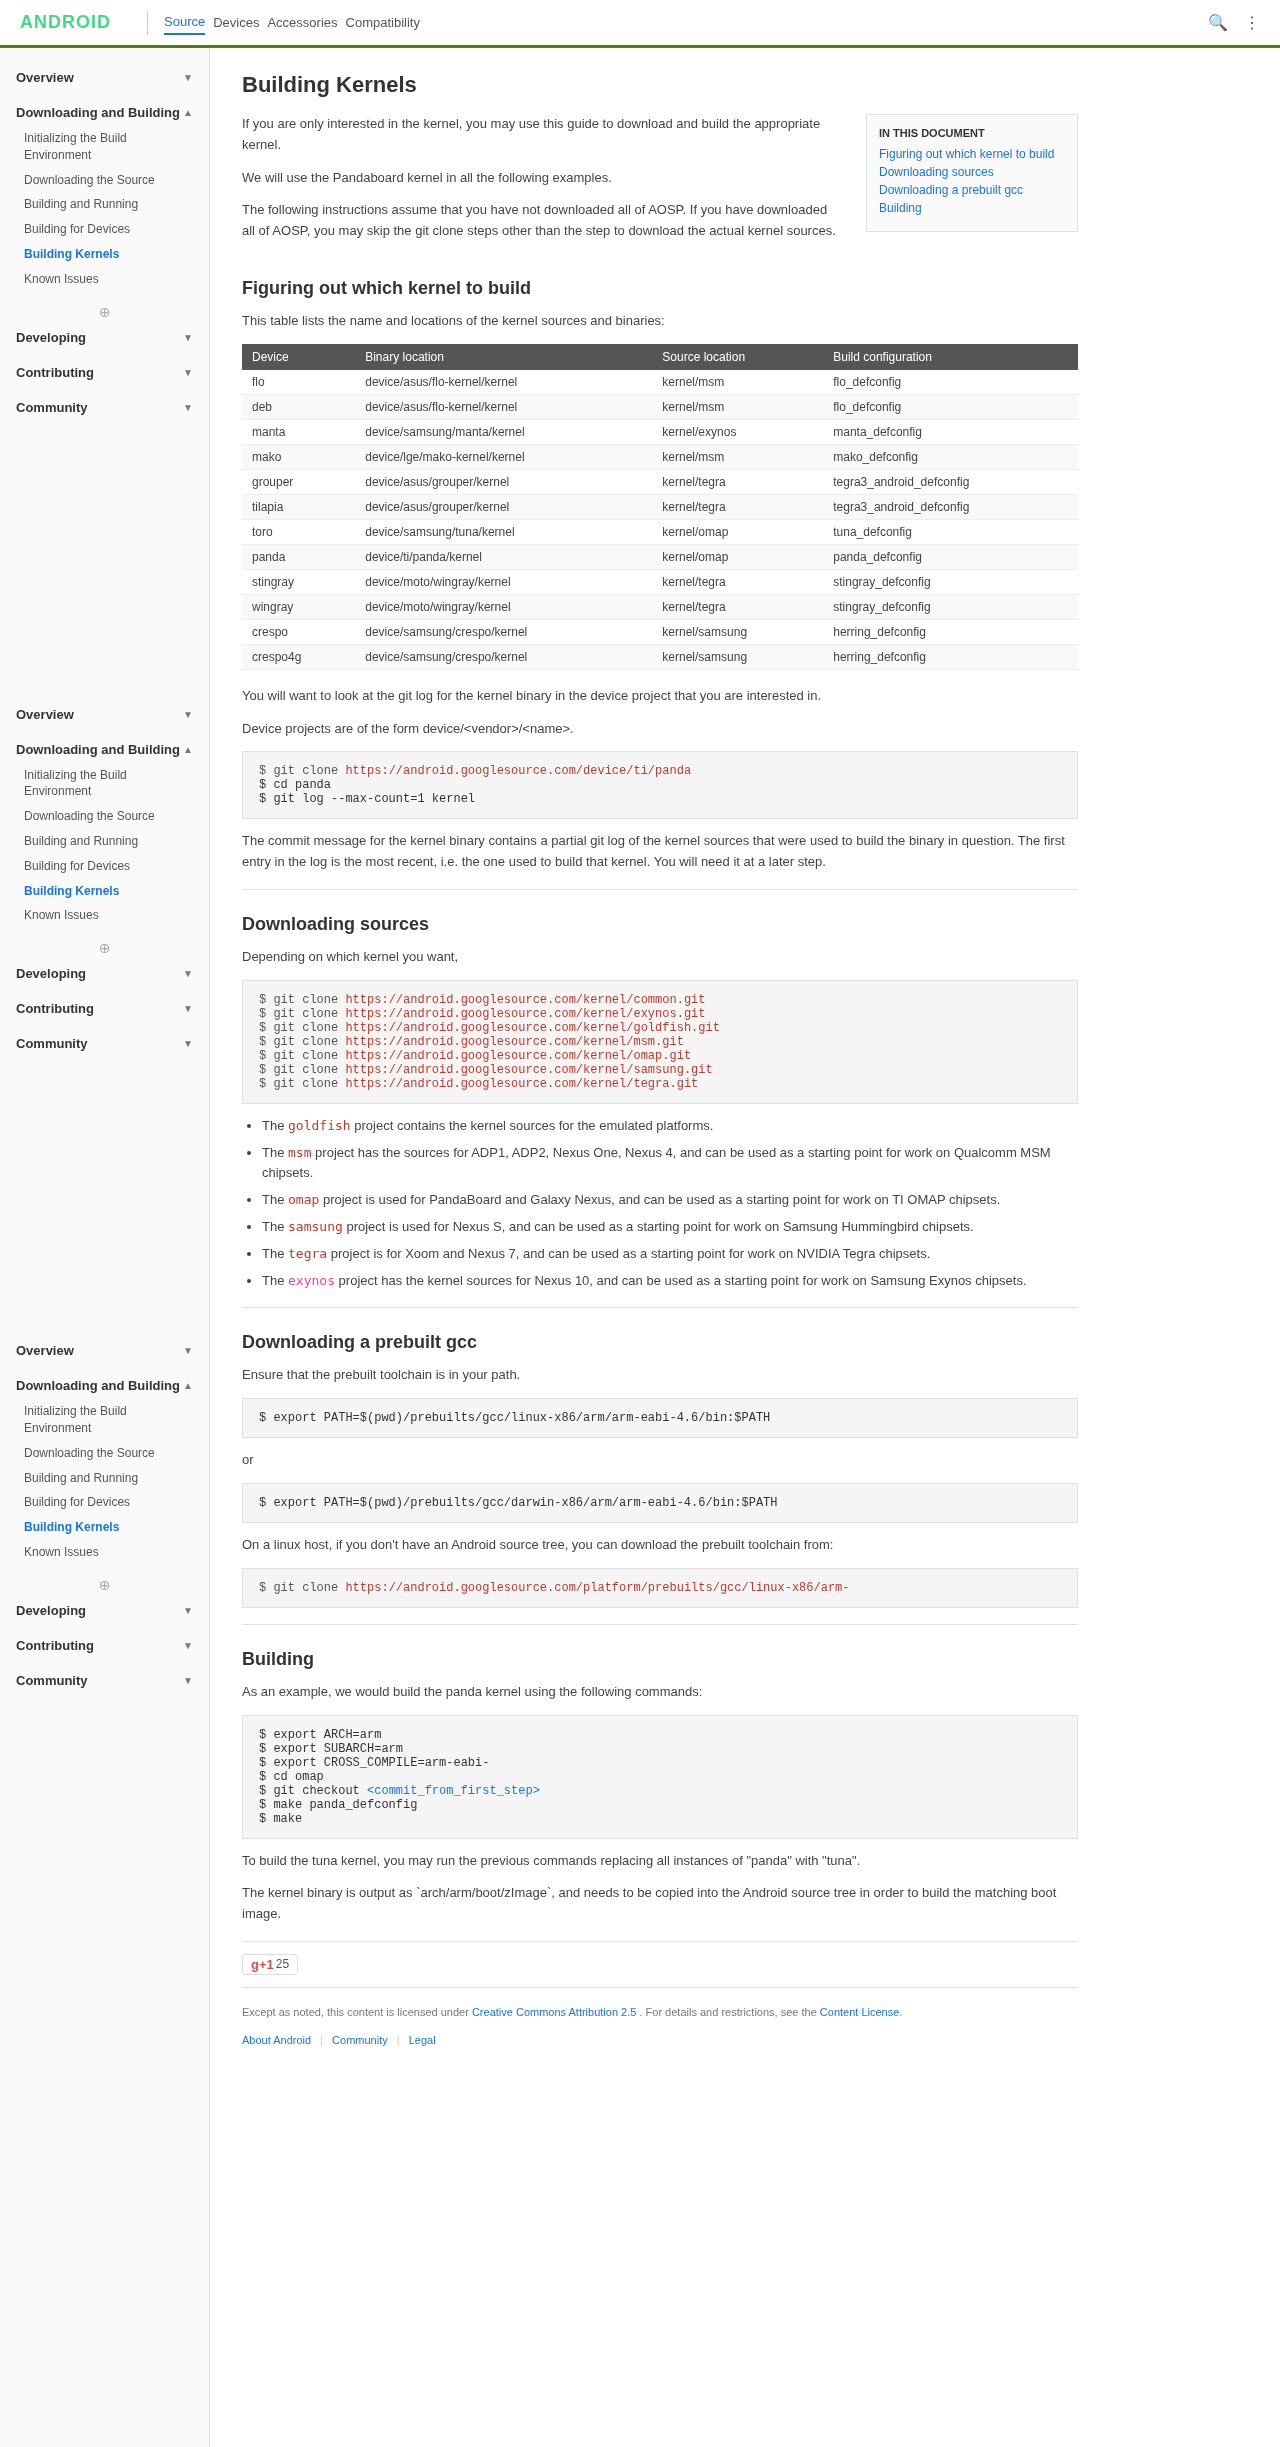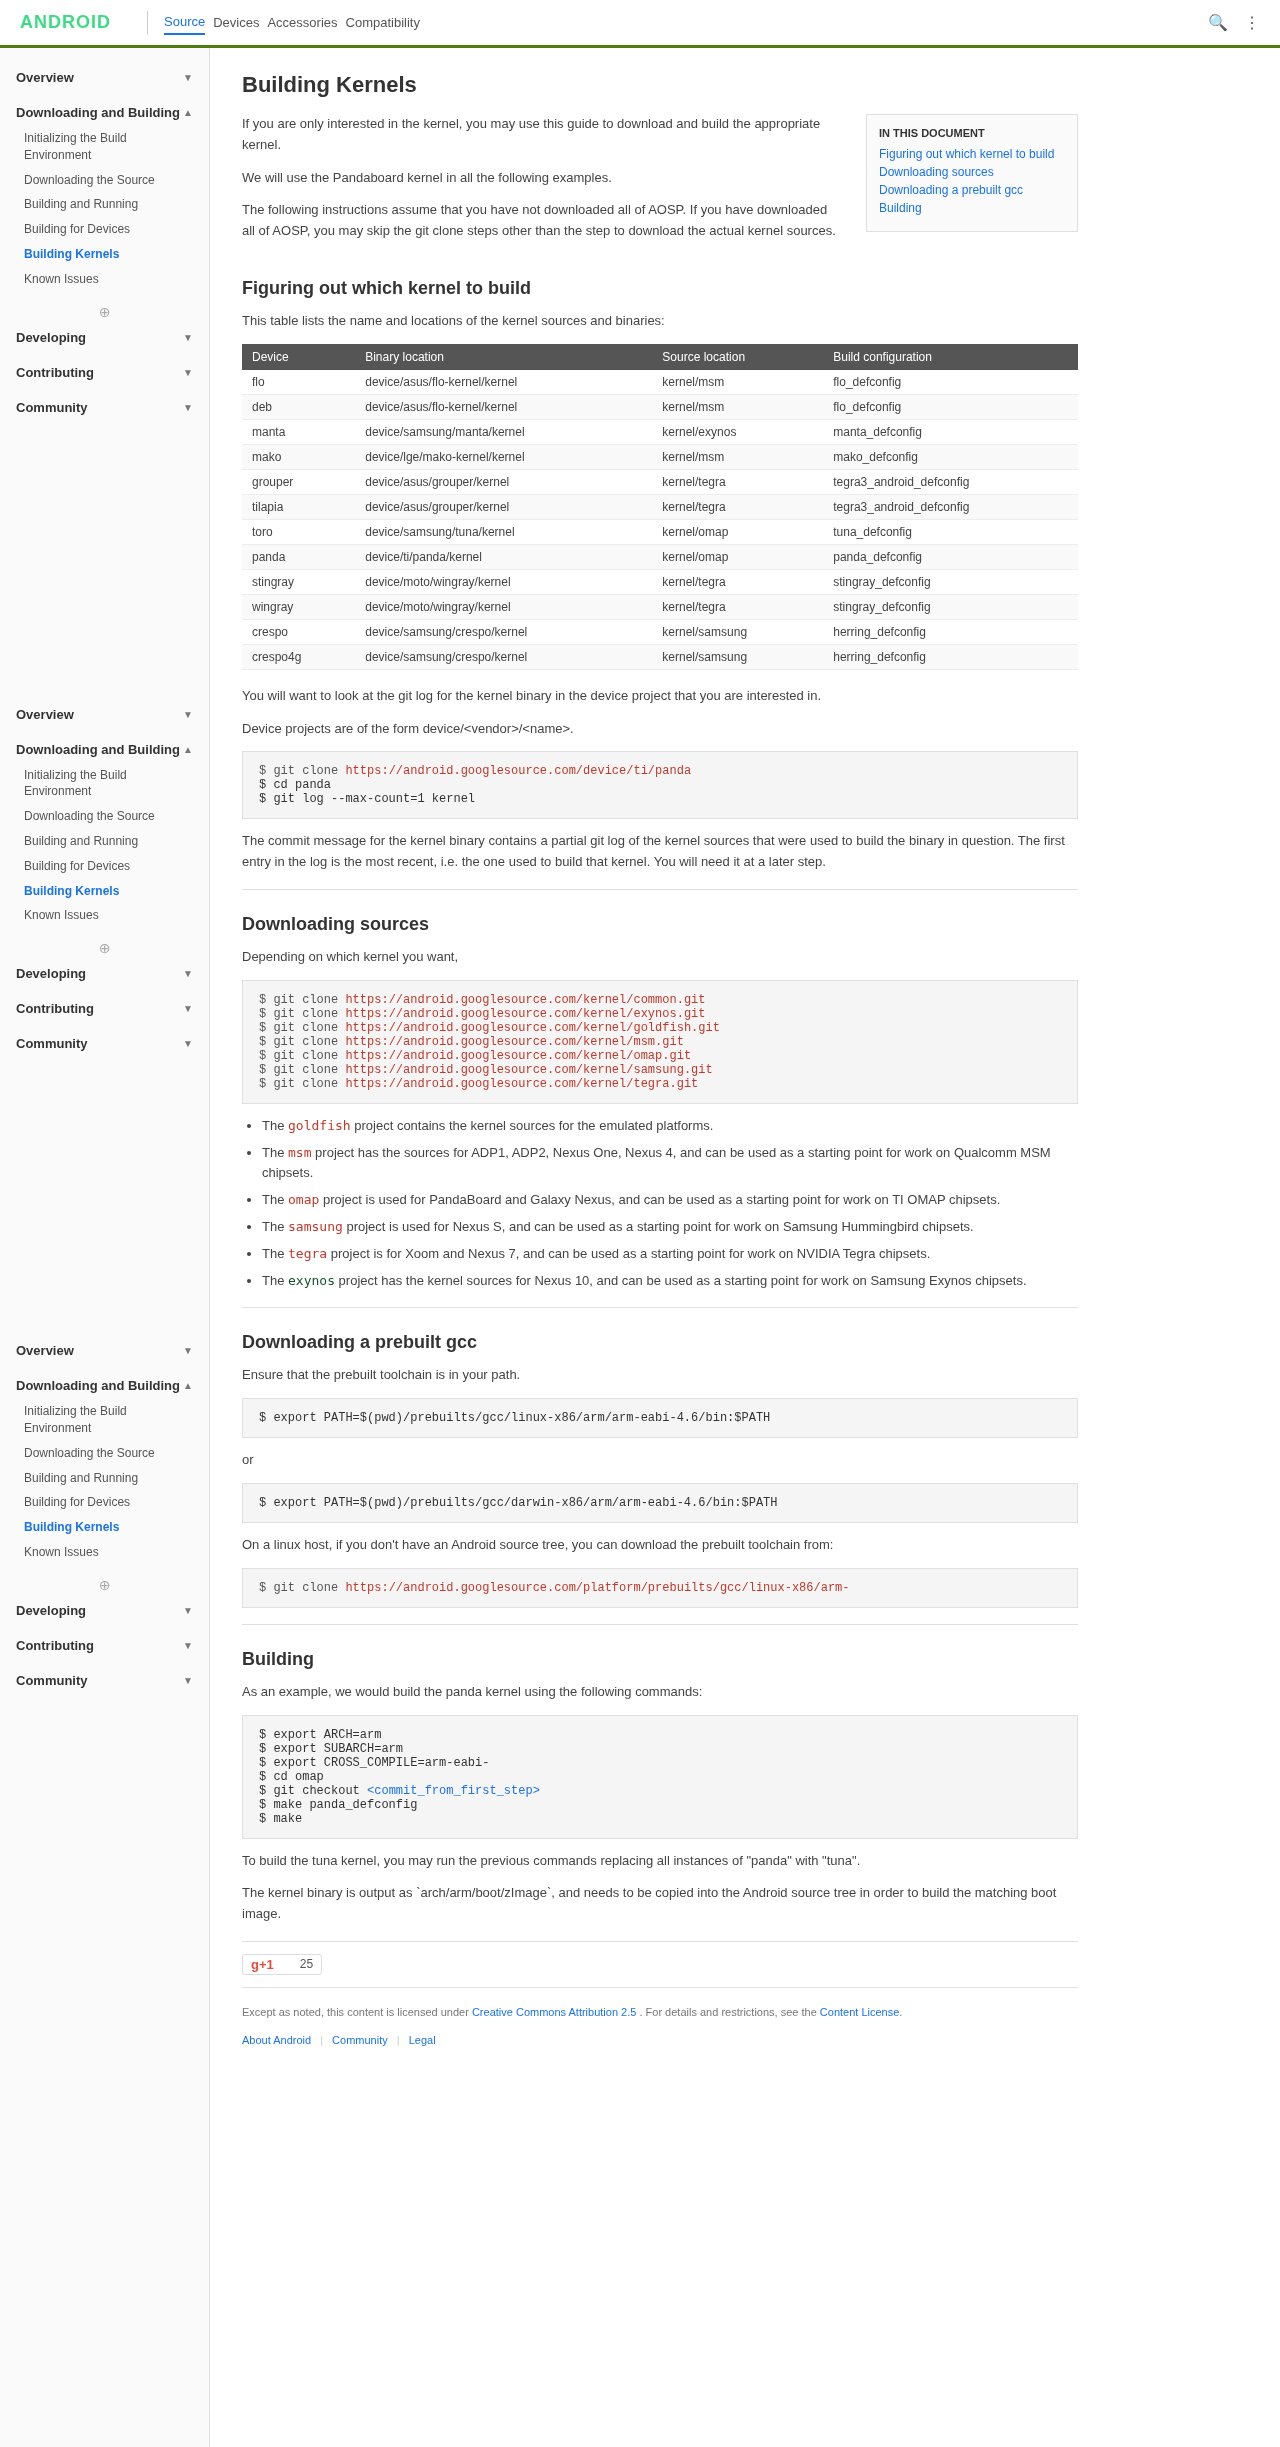--- a/index.html
+++ b/index.html
@@ -218,21 +218,21 @@
       display: inline-flex;
       align-items: center;
       gap: 2px;
       border: 1px solid #ddd;
       padding: 2px 8px;
       border-radius: 3px;
       font-size: 12px;
       cursor: pointer;
     }
     .g-plus-icon { color: #e74c3c; font-weight: bold; font-size: 13px; }
-    .g-count { color: #555; margin-left: 24px; }
+    .g-count { color: #555; }
 
     .clearfix::after { content: ''; display: table; clear: both; }
 
     
     .sidebar-block { margin-bottom: 8px; }
   </style>
 </head>
 <body>
 
 <div id="header">
@@ -509,21 +509,21 @@
     <p>Depending on which kernel you want,</p>
 
     <div class="code-block" id="code-git-clones"><div><span style="color:#555">$ git clone </span><span style="color:#c0392b">https://android.googlesource.com/kernel/common.git</span></div><div><span style="color:#555">$ git clone </span><span style="color:#c0392b">https://android.googlesource.com/kernel/exynos.git</span></div><div><span style="color:#555">$ git clone </span><span style="color:#c0392b">https://android.googlesource.com/kernel/goldfish.git</span></div><div><span style="color:#555">$ git clone </span><span style="color:#c0392b">https://android.googlesource.com/kernel/msm.git</span></div><div><span style="color:#555">$ git clone </span><span style="color:#c0392b">https://android.googlesource.com/kernel/omap.git</span></div><div><span style="color:#555">$ git clone </span><span style="color:#c0392b">https://android.googlesource.com/kernel/samsung.git</span></div><div><span style="color:#555">$ git clone </span><span style="color:#c0392b">https://android.googlesource.com/kernel/tegra.git</span></div></div>
 
     <ul class="content-list" id="project-bullets">
     <li>The <span style="color:#c0392b; font-family: monospace;">goldfish</span> project contains the kernel sources for the emulated platforms.</li>
         <li>The <span style="color:#c0392b; font-family: monospace;">msm</span> project has the sources for ADP1, ADP2, Nexus One, Nexus 4, and can be used as a starting point for work on Qualcomm MSM chipsets.</li>
         <li>The <span style="color:#c0392b; font-family: monospace;">omap</span> project is used for PandaBoard and Galaxy Nexus, and can be used as a starting point for work on TI OMAP chipsets.</li>
         <li>The <span style="color:#c0392b; font-family: monospace;">samsung</span> project is used for Nexus S, and can be used as a starting point for work on Samsung Hummingbird chipsets.</li>
         <li>The <span style="color:#c0392b; font-family: monospace;">tegra</span> project is for Xoom and Nexus 7, and can be used as a starting point for work on NVIDIA Tegra chipsets.</li>
-        <li>The <span style="color:#14532d; font-family: monospace;">exynos</span> project has the kernel sources for Nexus 10, and can be used as a starting point for work on Samsung Exynos chipsets.</li>
+        <li>The <span style="color:#ec4899; font-family: monospace;">exynos</span> project has the kernel sources for Nexus 10, and can be used as a starting point for work on Samsung Exynos chipsets.</li>
       </ul>
 
     <div style="border-bottom: 1px solid #e0e0e0; margin: 16px 0;"></div>
 
     <h2 class="section-title">Downloading a prebuilt gcc</h2>
     <p>Ensure that the prebuilt toolchain is in your path.</p>
 
     <div class="code-block" id="code-path-linux"><div>$ export PATH=$(pwd)/prebuilts/gcc/linux-x86/arm/arm-eabi-4.6/bin:$PATH</div></div>
 
     <p>or</p>

